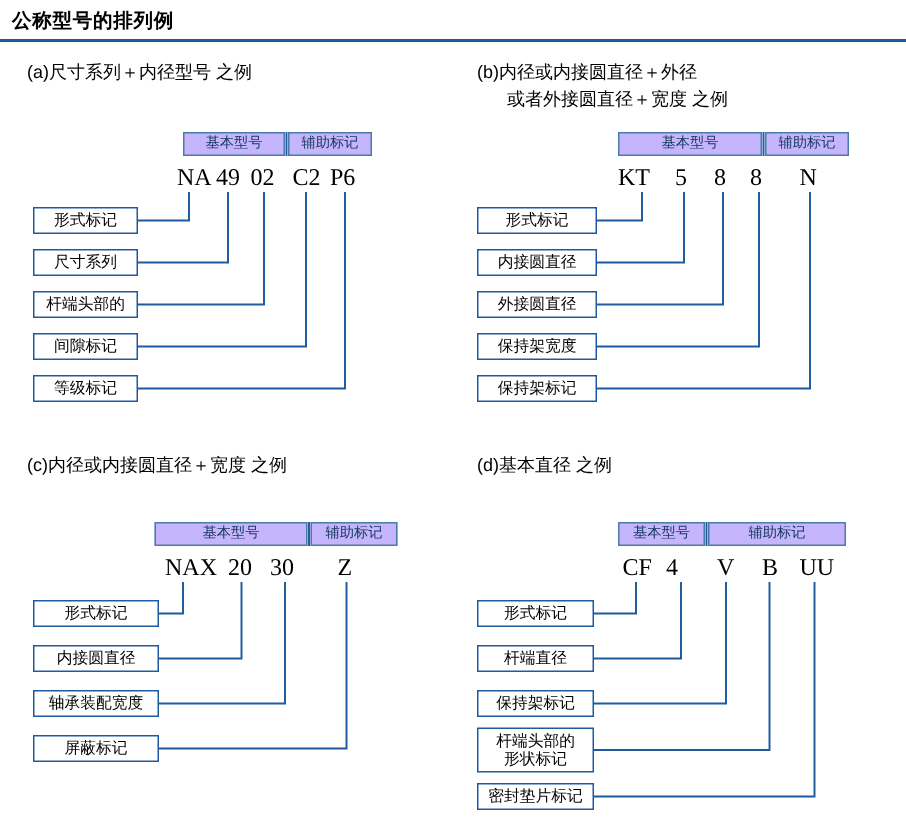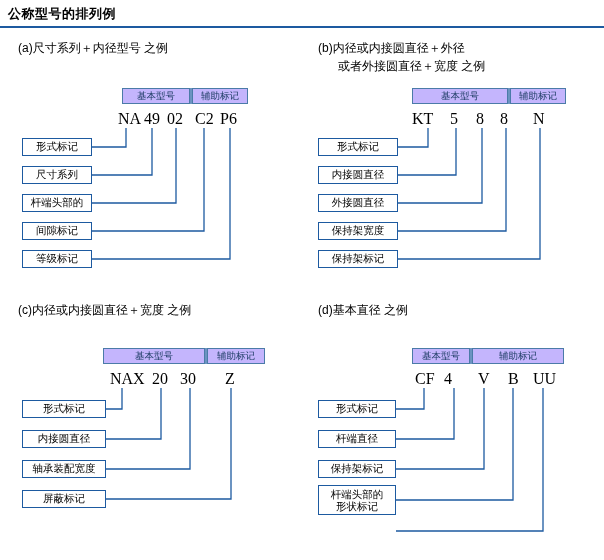--- a/index.html
+++ b/index.html
@@ -167,20 +167,21 @@
   <div class="code" style="left:508px; top:370px;">B</div>
   <div class="code" style="left:533px; top:370px;">UU</div>
 
   <div class="lbl" style="left:318px; top:400px; width:78px; height:18px;">形式标记</div>
   <div class="lbl" style="left:318px; top:430px; width:78px; height:18px;">杆端直径</div>
   <div class="lbl" style="left:318px; top:460px; width:78px; height:18px;">保持架标记</div>
   <div class="lbl two-line" style="left:318px; top:485px; width:78px; height:30px;">
     <span>杆端头部的</span>
     <span>形状标记</span>
   </div>
+  <div class="lbl" style="left:318px; top:522px; width:78px; height:18px;">密封垫片标记</div>
 
   <svg class="leaders">
     <g stroke="#1d5aa0" stroke-width="1.3" fill="none">
 
       <line x1="191" y1="88" x2="191" y2="104"></line>
 
       <path d="M92 147 L126 147 L126 128"></path>
 
       <path d="M92 175 L152 175 L152 128"></path>
 

